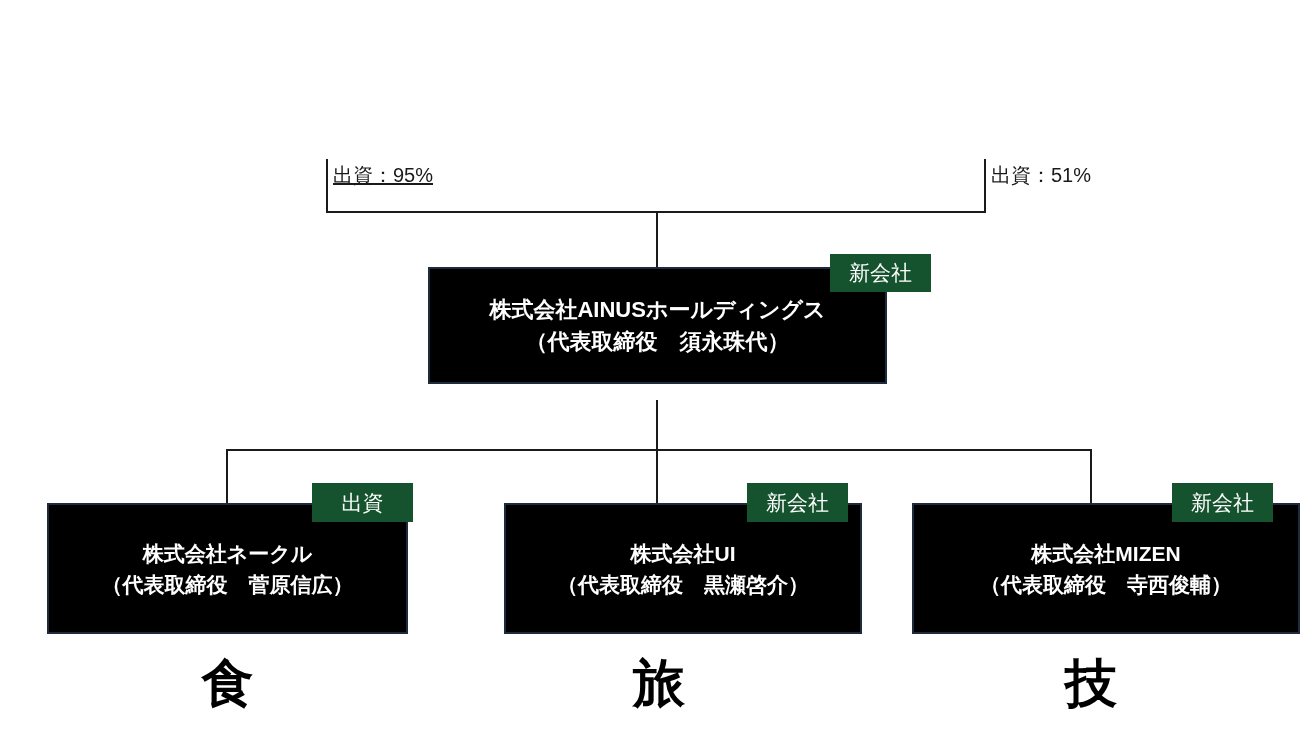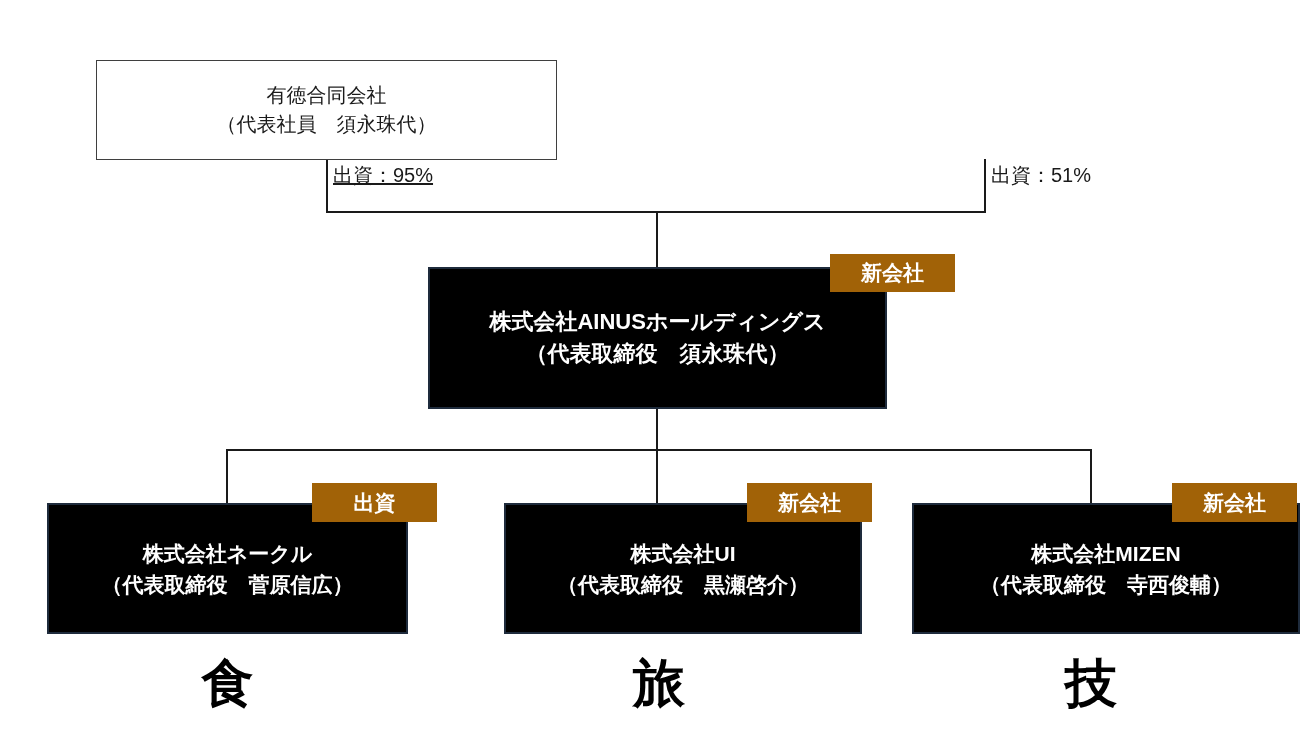--- a/index.html
+++ b/index.html
@@ -78,42 +78,42 @@
     flex-direction: column;
     align-items: center;
     justify-content: center;
     text-align: center;
     z-index: 2;
   }
   .holding-box {
     left: 428px;
     top: 267px;
     width: 459px;
-    height: 142px;
+    height: 117px;
     font-size: 22px;
     line-height: 32px;
   }
   .sub-box {
     top: 503px;
     height: 131px;
     font-size: 21px;
     line-height: 31px;
   }
   .sub-box.s1 { left: 47px;  width: 361px; }
   .sub-box.s2 { left: 480px; width: 358px; margin-left: 24px; }
   .sub-box.s3 { left: 912px; width: 388px; }
 
   
   .badge {
     position: absolute;
-    width: 125px;
+    width: 101px;
     height: 39px;
-    background: #a16207;
+    background: #14532d;
     color: #ffffff;
-    font-weight: 700;
+    font-weight: 400;
     font-size: 21px;
     display: flex;
     align-items: center;
     justify-content: center;
     z-index: 4;
   }
   .badge.holding { left: 830px;  top: 254px; height: 38px; }
   .badge.b1      { left: 312px;  top: 483px; }
   .badge.b2      { left: 747px;  top: 483px; }
   .badge.b3      { left: 1172px; top: 483px; }
@@ -132,24 +132,20 @@
   }
   .category.c1 { left: 47px;  width: 361px; }
   .category.c2 { left: 480px; width: 358px; }
   .category.c3 { left: 912px; width: 358px; }
 </style>
 </head>
 <body>
 
 <div class="canvas">
 
-  <div class="parent-box left">
-    <div>有徳合同会社</div>
-    <div>（代表社員　須永珠代）</div>
-  </div>
 
   <div class="stake-label left">出資：95%</div>
   <div class="stake-label right">出資：51%</div>
 
   <div class="line v up-v-left"></div>
   <div class="line v up-v-right"></div>
   <div class="line h up-h"></div>
   <div class="line v up-v-center"></div>
 
   <div class="badge holding">新会社</div>

